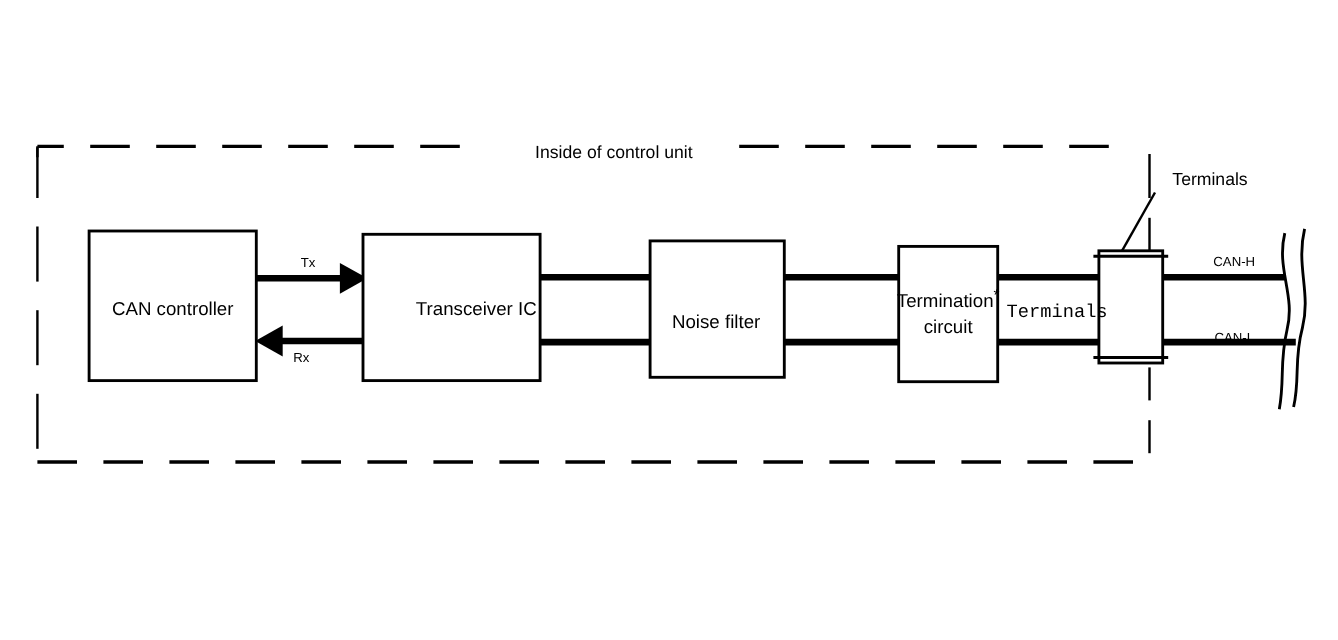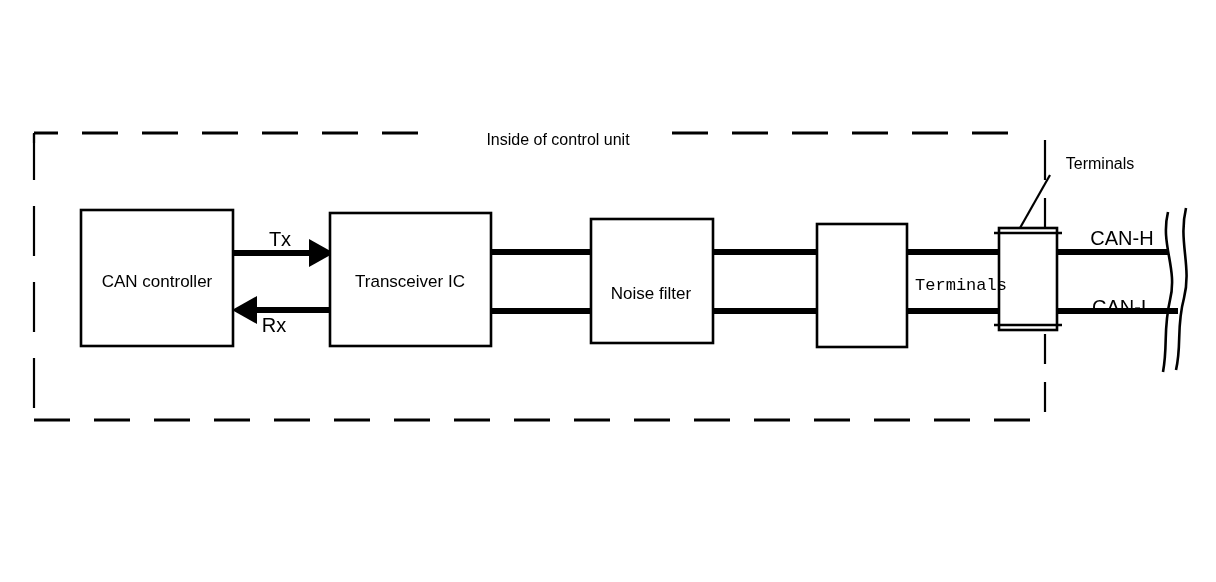--- a/index.html
+++ b/index.html
@@ -35,21 +35,21 @@
     line-height: 1;
   }
   .lbl-center {
     transform: translate(-50%, -50%);
     text-align: center;
   }
   .box-text {
     font-size: 17px;
   }
   .sig-text {
-    font-size: 20px;
+    font-size: 12px;
   }
   .note-text {
     font-size: 16px;
   }
   .title-text {
     font-size: 16px;
   }
   .two-line {
     line-height: 1.35;
   }
@@ -156,24 +156,28 @@
     <g stroke="#000000" stroke-width="2.6" fill="none">
       <path d="M 1168,212 C 1160,245 1178,268 1170,300 C 1163,330 1168,345 1163,372"></path>
       <path d="M 1186,208 C 1178,242 1192,266 1184,298 C 1176,328 1182,344 1176,370"></path>
     </g>
   </svg>
 
   <div class="lbl lbl-center title-text" style="left:558px; top:140px;">Inside of control unit</div>
 
   <div class="lbl lbl-center box-text" style="left:157px; top:281px;text-align:center;">CAN controller</div>
 
-  <div class="lbl lbl-center box-text" style="left:410px; top:281px;">Transceiver IC</div>
+  <div class="lbl lbl-center box-text" style="left:433px; top:281px;">Transceiver IC</div>
 
   <div class="lbl lbl-center box-text" style="left:651px; top:293px;">Noise filter</div>
 
+  <div class="lbl lbl-center box-text two-line" style="left:862px; top:284px;">
+    <span>Termination</span><span class="star">*</span><br>
+    <span>circuit</span>
+  </div>
 
   <div class="lbl lbl-center box-text" style="left:961px; top:285px;font-family:Liberation Mono, monospace;">Terminals</div>
 
   <div class="lbl lbl-center note-text" style="left:1100px; top:164px;">Terminals</div>
 
   <div class="lbl lbl-center sig-text" style="left:280px; top:239px;">Tx</div>
 
   <div class="lbl lbl-center sig-text" style="left:274px; top:325px;">Rx</div>
 
   <div class="lbl lbl-center sig-text" style="left:1122px; top:238px;">CAN-H</div>

